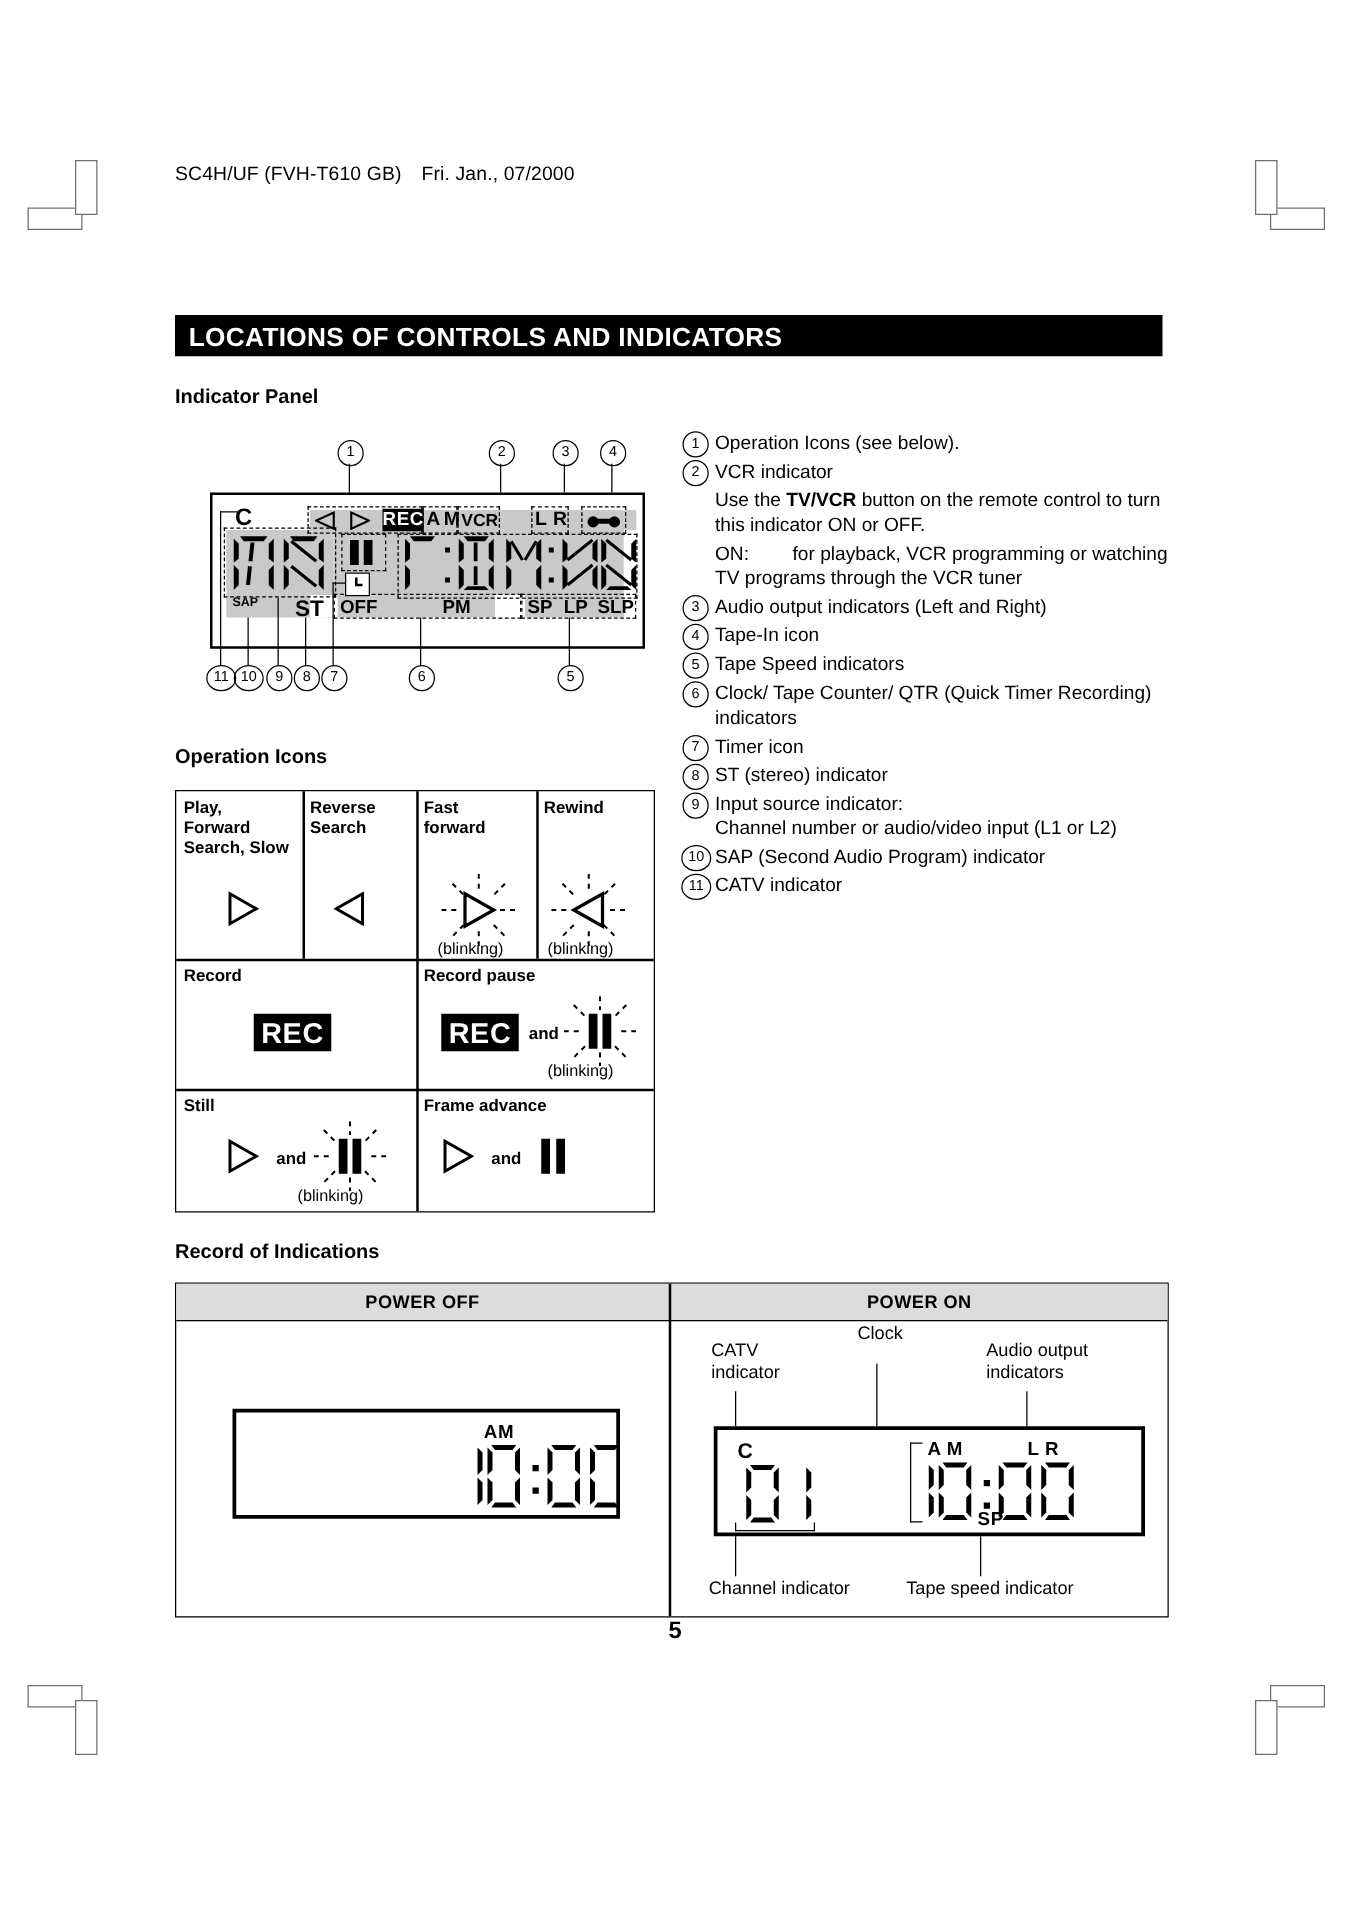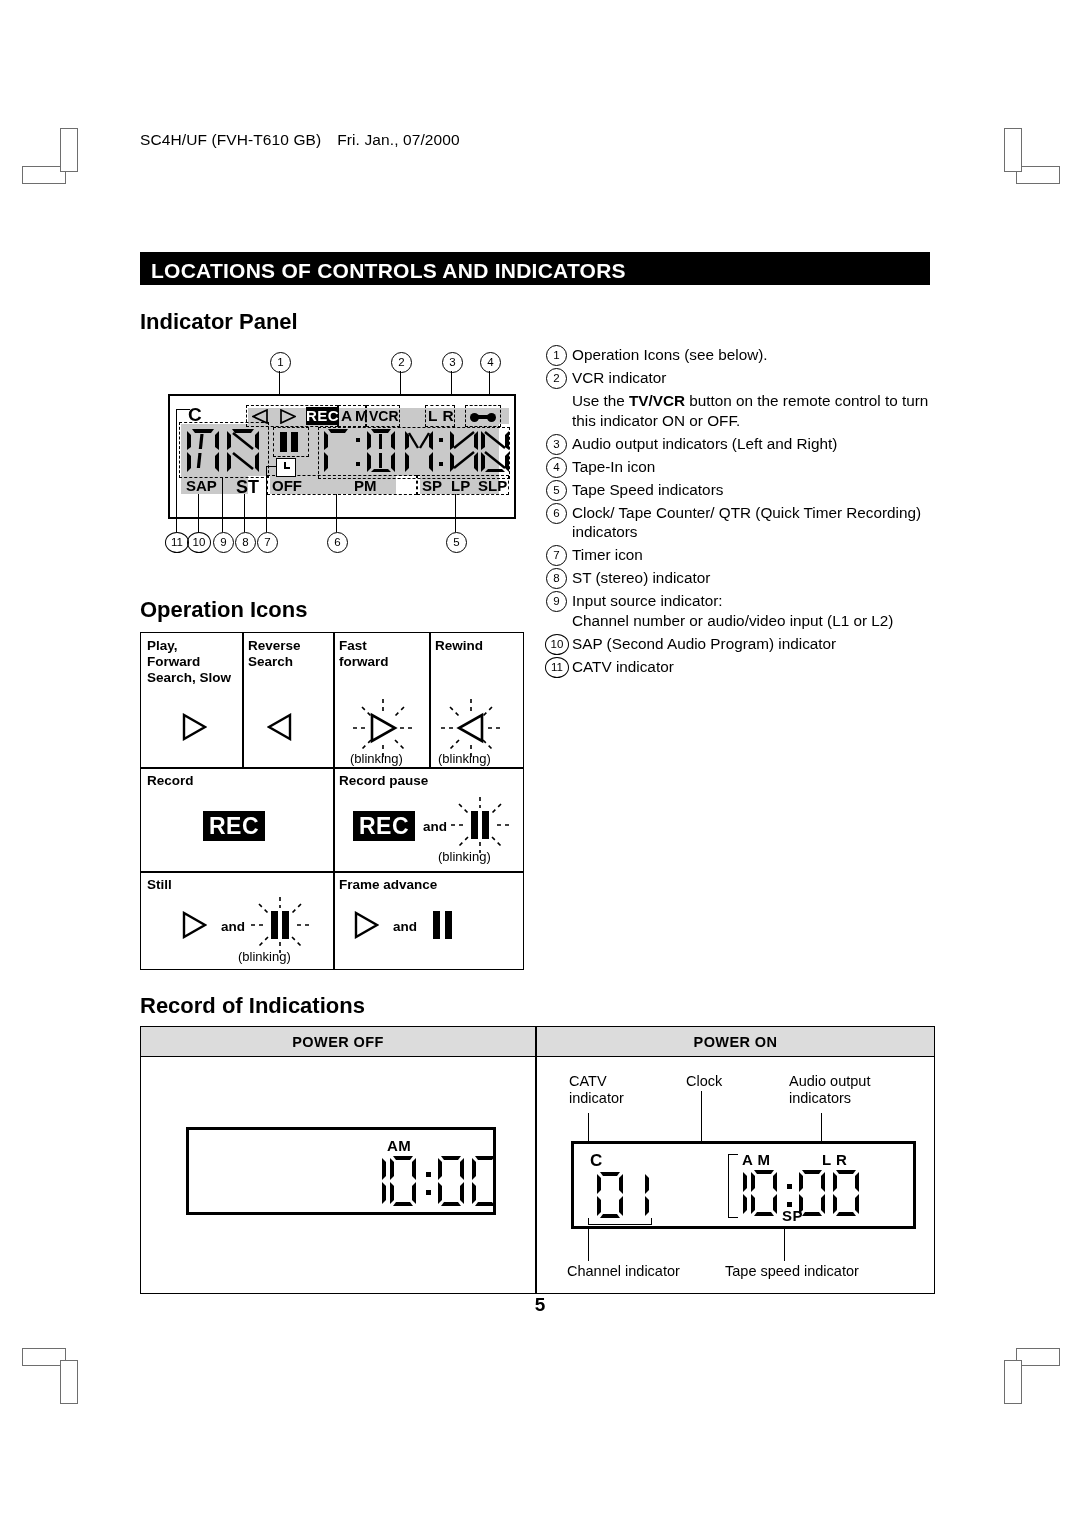--- a/index.html
+++ b/index.html
@@ -22,21 +22,21 @@
 
   
   .pagehead{position:absolute;left:140px;top:131px;font-size:15.5px;letter-spacing:.1px;}
   .pagehead .gap{display:inline-block;width:16px;}
 
   
   .banner{position:absolute;left:140px;top:252px;width:790px;height:33px;background:#000;}
   .banner span{color:#fff;font-weight:bold;font-size:21px;letter-spacing:.25px;
                position:absolute;left:11px;top:7px;}
 
-  h2.sec{position:absolute;font-size:22px;font-weight:bold;margin:0;letter-spacing:0px;}
+  h2.sec{position:absolute;font-size:16px;font-weight:bold;margin:0;letter-spacing:0px;}
   #h-indicator{left:140px;top:309px;}
   #h-opicons{left:140px;top:597px;}
   #h-example{left:140px;top:993px;}
 
   
   #panel-fig{position:absolute;left:160px;top:352px;width:370px;height:212px;}
   .lcdbox{position:absolute;left:8px;top:42px;width:348px;height:125px;
           border:2.5px solid #000;background:#fff;box-sizing:border-box;}
   .lcdgrey{position:absolute;background:#c9c9c9;}
   .dash{position:absolute;border:1.4px dashed #000;box-sizing:border-box;}
@@ -278,21 +278,21 @@
           <polygon points="29,3 25,7 25,19 29,22"></polygon>
       <polygon points="1,24 5,28 5,40 1,44"></polygon>
           <polygon points="29,24 25,28 25,40 29,44"></polygon>
       <line x1="5" y1="4" x2="25" y2="20" stroke="#000" stroke-width="2.4"></line>
       <line x1="5" y1="24" x2="25" y2="40" stroke="#000" stroke-width="2.4"></line>
       <polygon points="5,44 25,44 22,41 8,41"></polygon>
     </g>
       </svg>
   </div>
 
-  <div class="lbl" style="left:26px;top:126px;font-size:15px;">SAP</div>
+  <div class="lbl" style="left:26px;top:126px;font-size:10px;">SAP</div>
   <div class="lbl" style="left:76px;top:126px;font-size:18px;">ST</div>
   <div class="lbl" style="left:112px;top:126px;font-size:15px;">OFF</div>
   <div class="lbl" style="left:194px;top:126px;font-size:15px;">PM</div>
   <div class="lbl" style="left:262px;top:126px;font-size:15px;">SP</div>
   <div class="lbl" style="left:291px;top:126px;font-size:15px;">LP</div>
   <div class="lbl" style="left:318px;top:126px;font-size:15px;">SLP</div>
 
   <div class="lead" style="left:22px;top:62px;height:0px;"></div>
   <div class="leadh" style="left:22px;top:62px;width:0;"></div>
 
@@ -326,20 +326,24 @@
   <div class="item">
     <span class="num">1</span>
     <span>Operation Icons (see below).</span>
   </div>
   <div class="item">
     <span class="num">2</span>
     <span>VCR indicator</span>
   </div>
   <div class="sub">
     <span>Use the </span><b>TV/VCR</b><span> button on the remote control to turn this indicator ON or OFF.</span>
+  </div>
+  <div class="onoff">
+    <span class="k">ON:</span>
+    <span class="t">for playback, VCR programming or watching TV programs through the VCR tuner</span>
   </div>
   <div class="item">
     <span class="num">3</span>
     <span>Audio output indicators (Left and Right)</span>
   </div>
   <div class="item">
     <span class="num">4</span>
     <span>Tape-In icon</span>
   </div>
   <div class="item">
@@ -525,21 +529,21 @@
         <polygon points="93,28 97,32 97,46 93,50"></polygon>
           <polygon points="119,28 115,32 115,46 119,50"></polygon>
         <polygon points="96,52 116,52 113,48 99,48"></polygon>
       </g>
     </svg>
   </div>
 
   <div class="anno" style="left:428px;top:46px;white-space:pre-line;">CATV
 indicator</div>
   <div class="annoline" style="left:447px;top:86px;height:28px;"></div>
-  <div class="anno" style="left:545px;top:46px;">Clock</div>
+  <div class="anno" style="left:545px;top:32px;">Clock</div>
   <div class="annoline" style="left:560px;top:64px;height:62px;"></div>
   <div class="annoh" style="left:560px;top:126px;width:24px;"></div>
   <div class="anno" style="left:648px;top:46px;white-space:pre-line;">Audio output
 indicators</div>
   <div class="annoline" style="left:680px;top:86px;height:28px;"></div>
 
   <div class="dispbox" style="left:430px;top:114px;width:345px;height:88px;">
     <div class="lbl" style="left:16px;top:8px;font-size:17px;">C</div>
     <svg style="position:absolute;left:14px;top:26px;" width="76" height="52" viewBox="0 0 76 52">
       <g fill="#000">

